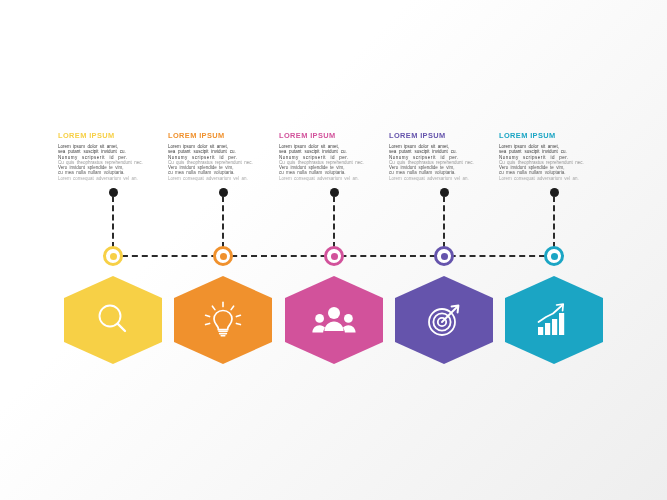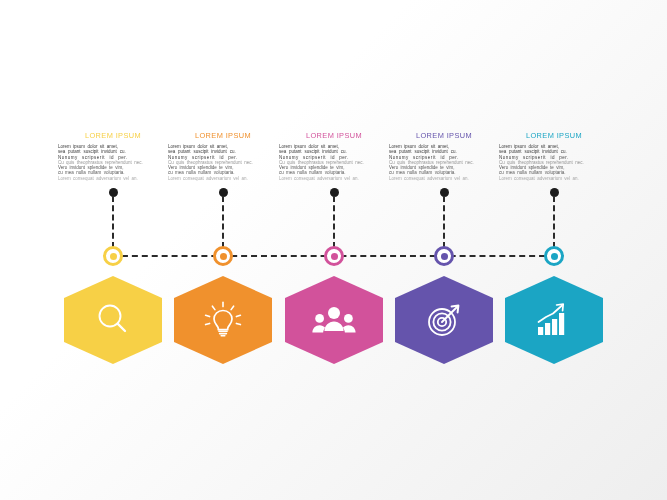--- a/index.html
+++ b/index.html
@@ -41,25 +41,25 @@
   
   .txt {
     position: absolute;
     top: 131px;
     left: 0;
     width: 110px;
     text-align: left;
   }
   .txt-title {
     font-size: 7.4px;
-    font-weight: normal;
+    font-weight: bold;
     letter-spacing: 0.4px;
     line-height: 10px;
     margin: 0 0 3px 0;
-    text-align: center;
+    text-align: left;
   }
   .txt-body {
     font-size: 4.5px;
     line-height: 5.3px;
     color: #3a3a3a;
     margin: 0;
     text-align: justify;
     word-spacing: 1.1px;
   }
   .txt-body .l2 { word-spacing: 1.6px; }

